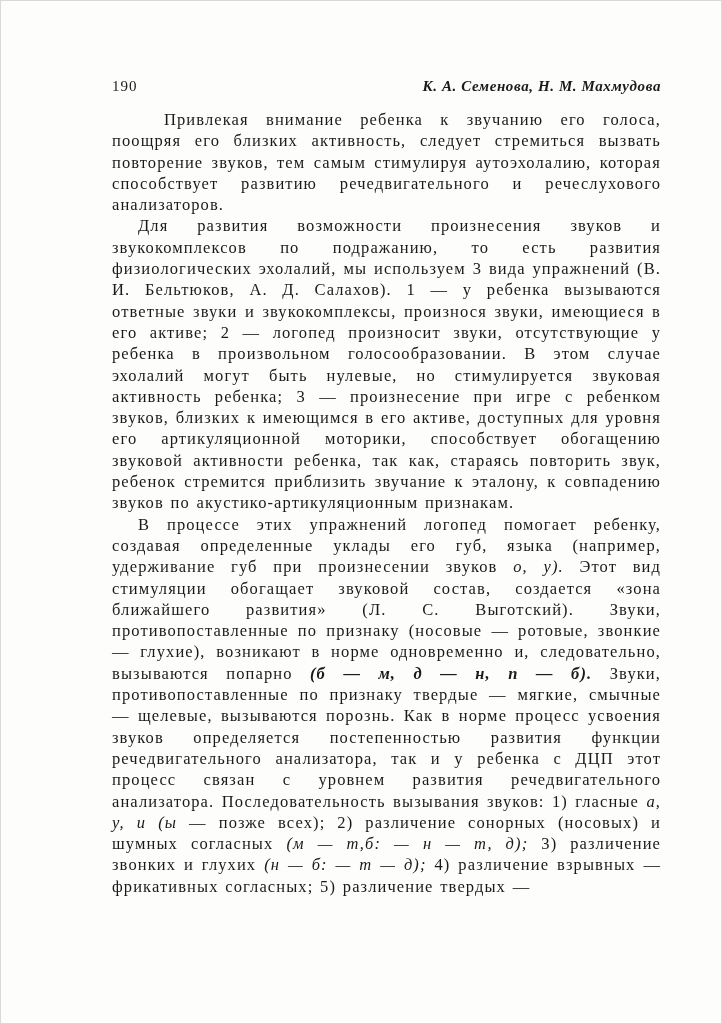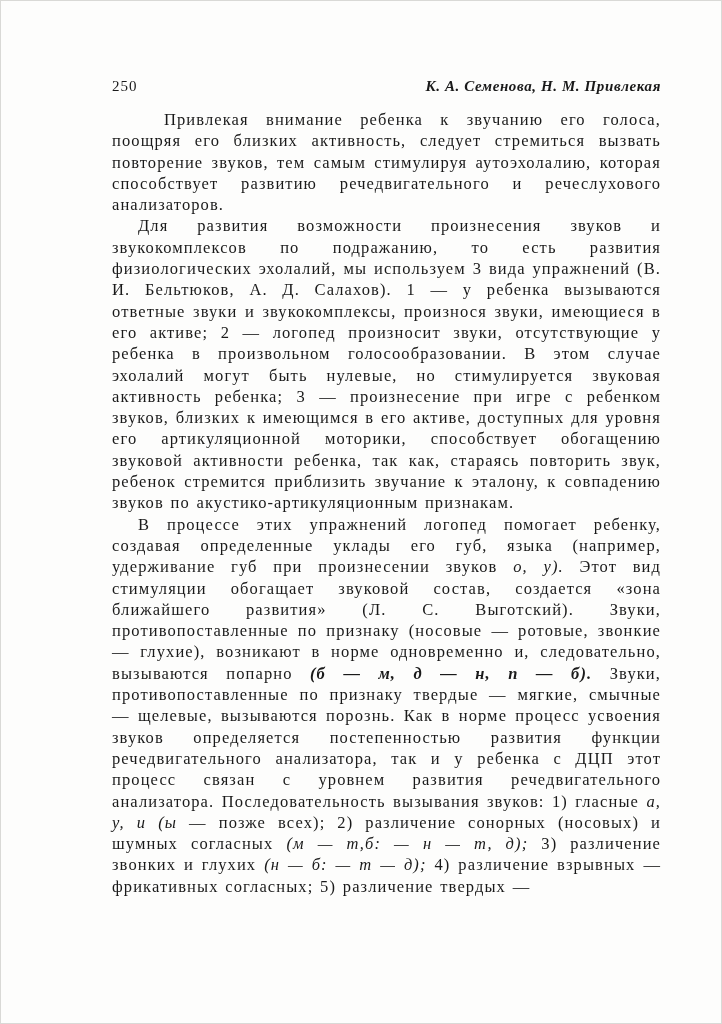--- a/index.html
+++ b/index.html
@@ -56,22 +56,22 @@
   .seg-normal { }
   .seg-bold { font-weight: bold; font-style: italic; }
   .seg-bold-italic { font-weight: normal; font-style: italic; }
 </style>
 </head>
 <body>
 
 <div class="page">
   <div class="content">
     <div class="running-header">
-      <span class="page-number">250</span>
-      <span class="running-head">К. А. Семенова, Н. М. Привлекая</span>
+      <span class="page-number">190</span>
+      <span class="running-head">К. А. Семенова, Н. М. Махмудова</span>
     </div>
     <div class="text-body">
         <p class="para indent-large"><span class="seg-normal">Привлекая внимание ребенка к звучанию его голоса, поощряя его близких активность, следует стремиться вызвать повторение звуков, тем самым стимулируя аутоэхолалию, которая способствует развитию речедвигательного и речеслухового анализаторов.</span></p>
         <p class="para indent-std"><span class="seg-normal">Для развития возможности произнесения звуков и звукокомплексов по подражанию, то есть развития физиологических эхолалий, мы используем 3 вида упражнений (В. И. Бельтюков, А. Д. Салахов). 1 — у ребенка вызываются ответные звуки и звукокомплексы, произнося звуки, имеющиеся в его активе; 2 — логопед произносит звуки, отсутствующие у ребенка в произвольном голосообразовании. В этом случае эхолалий могут быть нулевые, но стимулируется звуковая активность ребенка; 3 — произнесение при игре с ребенком звуков, близких к имеющимся в его активе, доступных для уровня его артикуляционной моторики, способствует обогащению звуковой активности ребенка, так как, стараясь повторить звук, ребенок стремится приблизить звучание к эталону, к совпадению звуков по акустико-артикуляционным признакам.</span></p>
         <p class="para indent-std"><span class="seg-normal">В процессе этих упражнений логопед помогает ребенку, создавая определенные уклады его губ, языка (например, удерживание губ при произнесении звуков </span><span class="seg-bold-italic">о, у).</span><span class="seg-normal"> Этот вид стимуляции обогащает звуковой состав, создается «зона ближайшего развития» (Л. С. Выготский). Звуки, противопоставленные по признаку (носовые — ротовые, звонкие — глухие), возникают в норме одновременно и, следовательно, вызываются попарно </span><span class="seg-bold">(б — м, д — н, п — б).</span><span class="seg-normal"> Звуки, противопоставленные по признаку твердые — мягкие, смычные — щелевые, вызываются порознь. Как в норме процесс усвоения звуков определяется постепенностью развития функции речедвигательного анализатора, так и у ребенка с ДЦП этот процесс связан с уровнем развития речедвигательного анализатора. Последовательность вызывания звуков: 1) гласные </span><span class="seg-bold-italic">а, у, и (ы</span><span class="seg-normal"> — позже всех); 2) различение сонорных (носовых) и шумных согласных </span><span class="seg-bold-italic">(м — т,б: — н — т, д);</span><span class="seg-normal"> 3) различение звонких и глухих </span><span class="seg-bold-italic">(н — б: — т — д);</span><span class="seg-normal"> 4) различение взрывных — фрикативных согласных; 5) различение твердых —</span></p>
       </div>
   </div>
 </div>
 
 </body></html>

